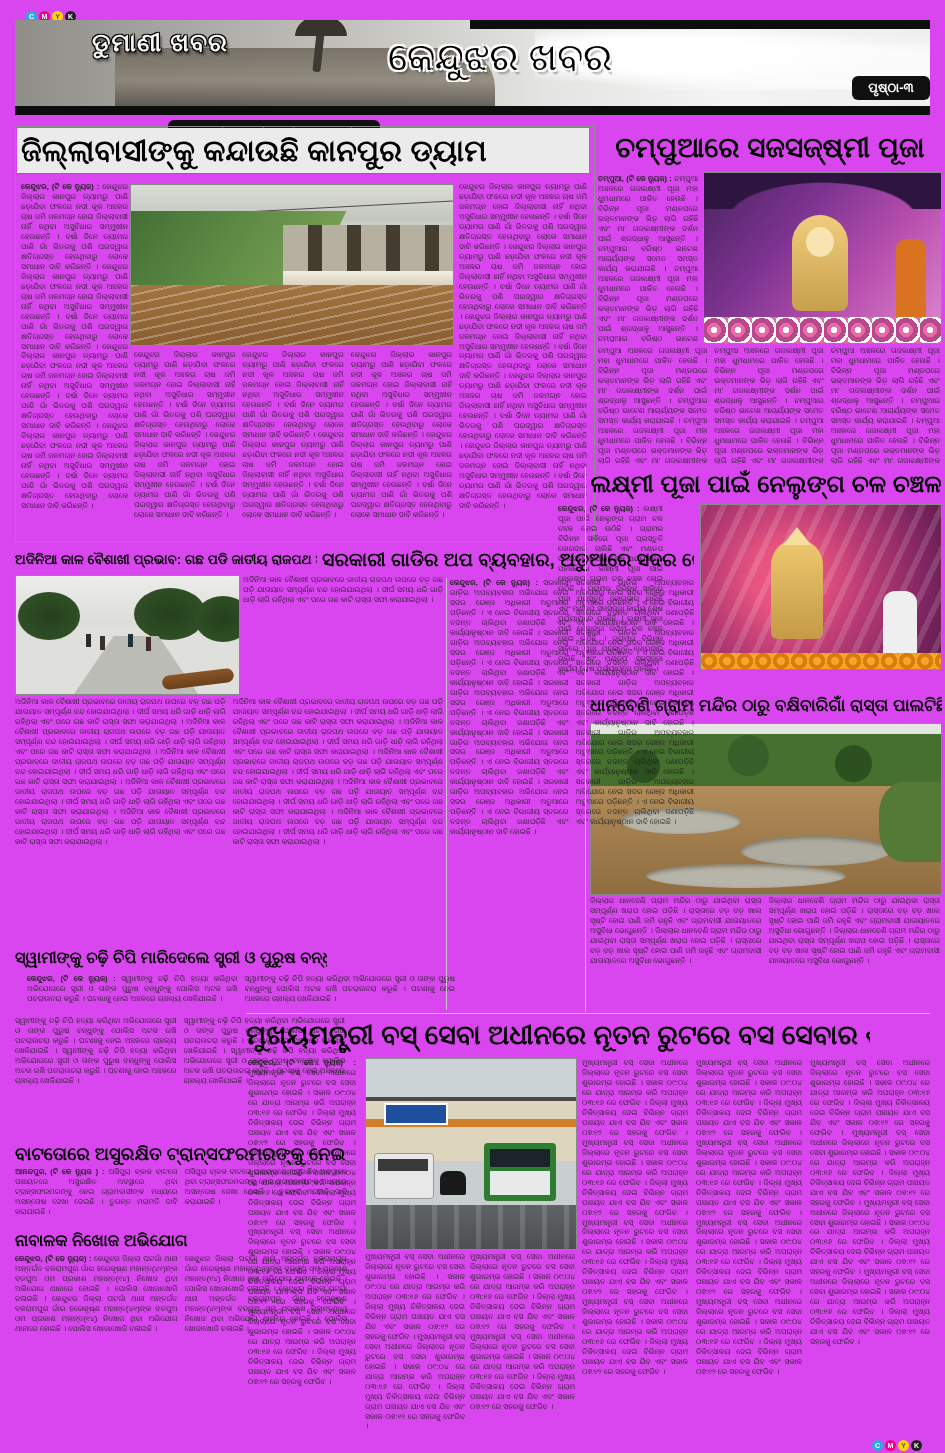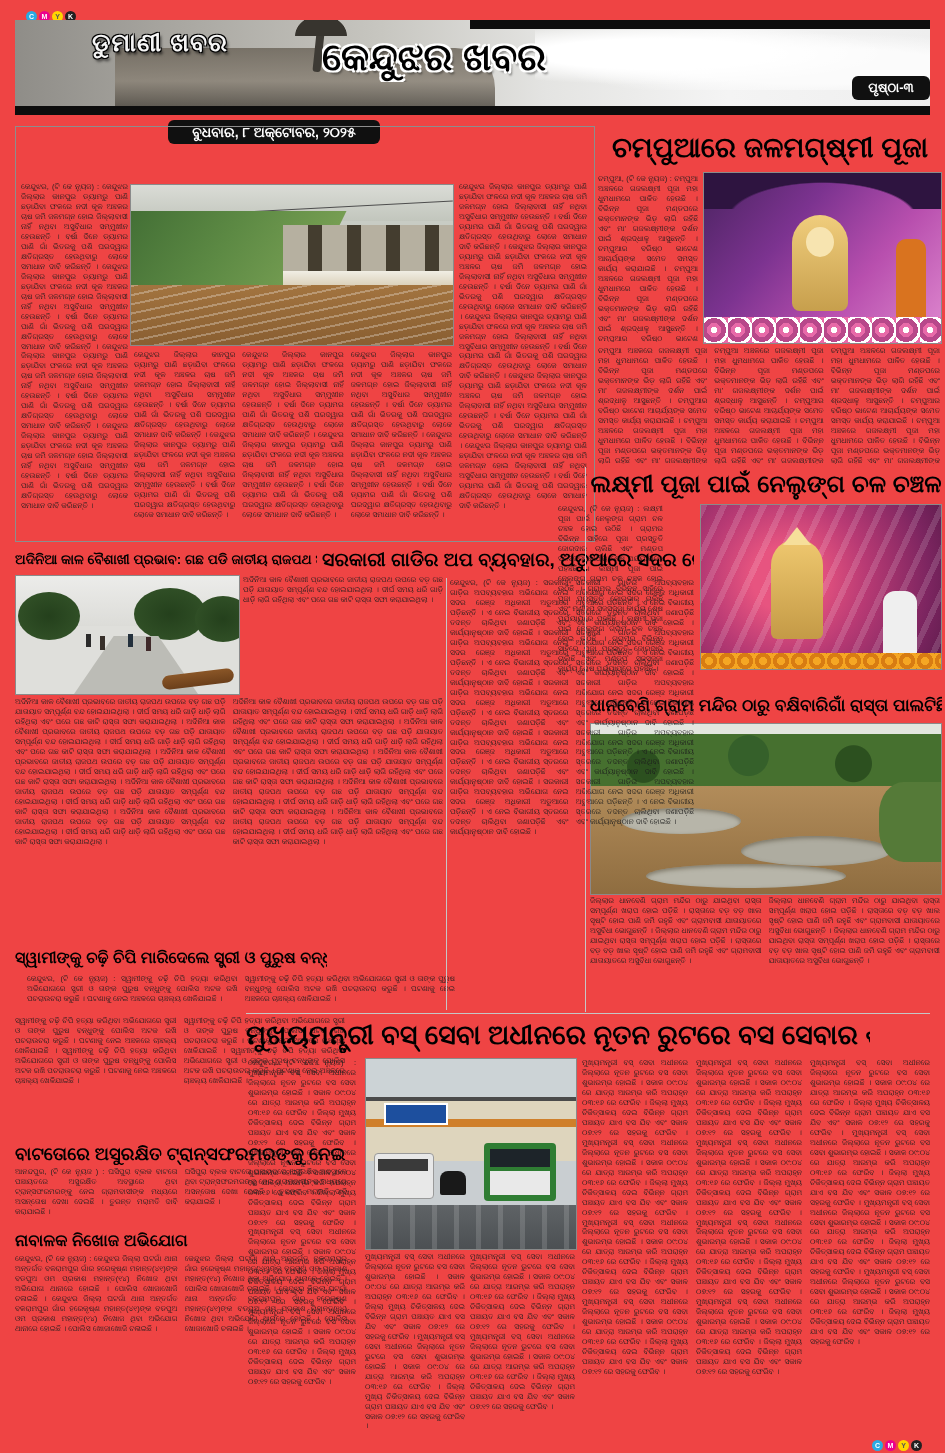--- a/index.html
+++ b/index.html
@@ -1,20 +1,20 @@
 <!DOCTYPE html>
 <html><head>
 <meta charset="utf-8">
 <style>
   html,body{margin:0;padding:0;background:#ffffff;}
-  .page{position:relative;width:945px;height:1453px;background:#ef4444;overflow:hidden;
+  .page{position:relative;width:945px;height:1453px;background:#d946ef;overflow:hidden;
         font-family:"Liberation Sans","DejaVu Sans",sans-serif;color:#111;}
   .abs{position:absolute;}
   .bodycol{font-size:7.5px;line-height:1.33;text-align:justify;color:#1d1d1d;overflow:hidden;word-break:break-word;}
-  .bodycol b{font-weight:normal;}
+  .bodycol b{font-weight:bold;}
   .bodycol b::after{content:" ";}
   .cols{display:flex;gap:7px;}
   .cols .bodycol{flex:1;height:100%;}
   .hl{font-weight:bold;color:#000;white-space:nowrap;overflow:hidden;}
   .hl-center{text-align:center;}
   .photo{overflow:hidden;border:1px solid #8a8a8a;}
   .mark{width:11px;height:11px;border-radius:50%;display:inline-block;color:#fff;font-size:7px;font-weight:bold;
         text-align:center;line-height:11px;margin-right:2px;}
   .blackbox{background:#101010;color:#fff;border-radius:6px;font-weight:bold;text-align:center;}
   .rule{background:#c6c6c6;}
@@ -34,28 +34,29 @@
     <div class="abs" style="left:300px;top:2px;width:8px;height:50px;background:#3d3a34;border-radius:3px;transform:rotate(6deg);"></div>
     <div class="abs" style="left:276px;top:-8px;width:60px;height:24px;background:radial-gradient(ellipse at 50% 100%,#37342e 0 60%,transparent 62%);"></div>
     <div class="abs" style="left:520px;top:10px;width:400px;height:60px;background:radial-gradient(ellipse at 30% 40%,#ffffff 0 30%,transparent 60%),radial-gradient(ellipse at 70% 60%,#fbfbfb 0 35%,transparent 65%);"></div>
   </div>
   <div class="abs" style="left:470px;top:20px;width:460px;height:9px;background:#0d0d0d;"></div>
   <div class="abs" style="left:15px;top:106px;width:915px;height:9px;background:#0d0d0d;"></div>
 
   <div class="abs" style="left:92px;top:28px;font-size:25px;font-weight:bold;color:#f5f5f5;letter-spacing:1px;
               text-shadow:1px 1px 0 #000,-1px -1px 0 #000,1px -1px 0 #000,-1px 1px 0 #000,2px 3px 3px rgba(0,0,0,.7);white-space:nowrap;">ଡୁମାଣୀ ଖବର</div>
 
-  <div class="abs" style="left:322px;top:36px;width:290px;height:46px;font-size:38px;font-weight:bold;color:#000;text-align:left;white-space:nowrap;overflow:hidden;
+  <div class="abs" style="left:322px;top:36px;width:290px;height:46px;font-size:38px;font-weight:normal;color:#000;text-align:right;white-space:nowrap;overflow:hidden;
               text-shadow:2px 2px 0 #ffffff,-2px -2px 0 #ffffff,2px -2px 0 #ffffff,-2px 2px 0 #ffffff,3px 4px 2px rgba(0,0,0,.35);">କେନ୍ଦୁଝର ଖବର</div>
 
   <div class="abs blackbox" style="left:168px;top:80px;width:212px;height:24px;line-height:24px;font-size:14px;white-space:nowrap;overflow:hidden;margin-top:40px;">ବୁଧବାର, ୮ ଅକ୍ଟୋବର, ୨୦୨୫</div>
 
   <div class="abs blackbox" style="left:852px;top:76px;width:78px;height:24px;line-height:24px;font-size:13px;">ପୃଷ୍ଠା-୩</div>
 
   <div class="abs" style="left:15px;top:126px;width:578px;height:414px;border:1px solid #8d8d8d;"></div>
+  <div class="abs hl" style="left:17px;top:128px;width:572px;height:46px;line-height:46px;font-size:30px;background:#ebebeb;border-bottom:1px solid #777;padding-left:4px;box-sizing:border-box;">ଜିଲ୍ଲାବାସୀଙ୍କୁ କନ୍ଦାଉଛି କାନପୁର ଡ୍ୟାମ</div>
 
   <div class="abs photo" style="left:130px;top:184px;width:322px;height:160px;background:#c8ccc4;">
     <div class="abs" style="left:0;top:0;width:100%;height:36px;background:linear-gradient(#dadcd6,#c2c6bd);"></div>
     <div class="abs" style="left:0;top:24px;width:100%;height:1px;background:#4d4d4d;transform:rotate(-3deg);"></div>
     <div class="abs" style="left:-40px;top:26px;width:235px;height:84px;background:linear-gradient(100deg,#3f6b33,#5d8a44 55%,#79a054);transform:skewX(-26deg);"></div>
     <div class="abs" style="left:152px;top:40px;width:170px;height:48px;background:repeating-linear-gradient(90deg,#b6b0a0 0 25px,#443d2f 25px 39px);"></div>
     <div class="abs" style="left:152px;top:86px;width:170px;height:16px;background:linear-gradient(#f1eee4,#d9ceb6);"></div>
     <div class="abs" style="left:0;top:100px;width:100%;height:60px;background:linear-gradient(#a3743f,#895e31);"></div>
     <div class="abs" style="left:0;top:100px;width:100%;height:60px;background:repeating-linear-gradient(168deg,rgba(255,255,255,.28) 0 2px,rgba(255,255,255,0) 2px 9px);"></div>
   </div>
@@ -65,21 +66,21 @@
   </div>
   <div class="abs bodycol" style="left:459px;top:182px;width:128px;height:352px;">
     <span>କେନ୍ଦୁଝର ଜିଲ୍ଲାର କାନପୁର ଡ୍ୟାମରୁ ପାଣି ଛଡ଼ାଯିବା ଫଳରେ ନଦୀ କୂଳ ଅଞ୍ଚଳର ଚାଷ ଜମି ଜଳମଗ୍ନ ହୋଇ ଜିଲ୍ଲାବାସୀ ନାହିଁ ନଥିବା ଅସୁବିଧାର ସମ୍ମୁଖୀନ ହେଉଛନ୍ତି । ବର୍ଷା ଦିନେ ଡ୍ୟାମର ପାଣି ଗାଁ ଭିତରକୁ ପଶି ଘରଦ୍ୱାର କ୍ଷତିଗ୍ରସ୍ତ ହେଉଥିବାରୁ ଲୋକେ ସମାଧାନ ଦାବି କରିଛନ୍ତି । କେନ୍ଦୁଝର ଜିଲ୍ଲାର କାନପୁର ଡ୍ୟାମରୁ ପାଣି ଛଡ଼ାଯିବା ଫଳରେ ନଦୀ କୂଳ ଅଞ୍ଚଳର ଚାଷ ଜମି ଜଳମଗ୍ନ ହୋଇ ଜିଲ୍ଲାବାସୀ ନାହିଁ ନଥିବା ଅସୁବିଧାର ସମ୍ମୁଖୀନ ହେଉଛନ୍ତି । ବର୍ଷା ଦିନେ ଡ୍ୟାମର ପାଣି ଗାଁ ଭିତରକୁ ପଶି ଘରଦ୍ୱାର କ୍ଷତିଗ୍ରସ୍ତ ହେଉଥିବାରୁ ଲୋକେ ସମାଧାନ ଦାବି କରିଛନ୍ତି । କେନ୍ଦୁଝର ଜିଲ୍ଲାର କାନପୁର ଡ୍ୟାମରୁ ପାଣି ଛଡ଼ାଯିବା ଫଳରେ ନଦୀ କୂଳ ଅଞ୍ଚଳର ଚାଷ ଜମି ଜଳମଗ୍ନ ହୋଇ ଜିଲ୍ଲାବାସୀ ନାହିଁ ନଥିବା ଅସୁବିଧାର ସମ୍ମୁଖୀନ ହେଉଛନ୍ତି । ବର୍ଷା ଦିନେ ଡ୍ୟାମର ପାଣି ଗାଁ ଭିତରକୁ ପଶି ଘରଦ୍ୱାର କ୍ଷତିଗ୍ରସ୍ତ ହେଉଥିବାରୁ ଲୋକେ ସମାଧାନ ଦାବି କରିଛନ୍ତି । କେନ୍ଦୁଝର ଜିଲ୍ଲାର କାନପୁର ଡ୍ୟାମରୁ ପାଣି ଛଡ଼ାଯିବା ଫଳରେ ନଦୀ କୂଳ ଅଞ୍ଚଳର ଚାଷ ଜମି ଜଳମଗ୍ନ ହୋଇ ଜିଲ୍ଲାବାସୀ ନାହିଁ ନଥିବା ଅସୁବିଧାର ସମ୍ମୁଖୀନ ହେଉଛନ୍ତି । ବର୍ଷା ଦିନେ ଡ୍ୟାମର ପାଣି ଗାଁ ଭିତରକୁ ପଶି ଘରଦ୍ୱାର କ୍ଷତିଗ୍ରସ୍ତ ହେଉଥିବାରୁ ଲୋକେ ସମାଧାନ ଦାବି କରିଛନ୍ତି । କେନ୍ଦୁଝର ଜିଲ୍ଲାର କାନପୁର ଡ୍ୟାମରୁ ପାଣି ଛଡ଼ାଯିବା ଫଳରେ ନଦୀ କୂଳ ଅଞ୍ଚଳର ଚାଷ ଜମି ଜଳମଗ୍ନ ହୋଇ ଜିଲ୍ଲାବାସୀ ନାହିଁ ନଥିବା ଅସୁବିଧାର ସମ୍ମୁଖୀନ ହେଉଛନ୍ତି । ବର୍ଷା ଦିନେ ଡ୍ୟାମର ପାଣି ଗାଁ ଭିତରକୁ ପଶି ଘରଦ୍ୱାର କ୍ଷତିଗ୍ରସ୍ତ ହେଉଥିବାରୁ ଲୋକେ ସମାଧାନ ଦାବି କରିଛନ୍ତି ।</span>
   </div>
   <div class="abs cols" style="left:134px;top:350px;width:318px;height:186px;">
     <div class="bodycol"><span>କେନ୍ଦୁଝର ଜିଲ୍ଲାର କାନପୁର ଡ୍ୟାମରୁ ପାଣି ଛଡ଼ାଯିବା ଫଳରେ ନଦୀ କୂଳ ଅଞ୍ଚଳର ଚାଷ ଜମି ଜଳମଗ୍ନ ହୋଇ ଜିଲ୍ଲାବାସୀ ନାହିଁ ନଥିବା ଅସୁବିଧାର ସମ୍ମୁଖୀନ ହେଉଛନ୍ତି । ବର୍ଷା ଦିନେ ଡ୍ୟାମର ପାଣି ଗାଁ ଭିତରକୁ ପଶି ଘରଦ୍ୱାର କ୍ଷତିଗ୍ରସ୍ତ ହେଉଥିବାରୁ ଲୋକେ ସମାଧାନ ଦାବି କରିଛନ୍ତି । କେନ୍ଦୁଝର ଜିଲ୍ଲାର କାନପୁର ଡ୍ୟାମରୁ ପାଣି ଛଡ଼ାଯିବା ଫଳରେ ନଦୀ କୂଳ ଅଞ୍ଚଳର ଚାଷ ଜମି ଜଳମଗ୍ନ ହୋଇ ଜିଲ୍ଲାବାସୀ ନାହିଁ ନଥିବା ଅସୁବିଧାର ସମ୍ମୁଖୀନ ହେଉଛନ୍ତି । ବର୍ଷା ଦିନେ ଡ୍ୟାମର ପାଣି ଗାଁ ଭିତରକୁ ପଶି ଘରଦ୍ୱାର କ୍ଷତିଗ୍ରସ୍ତ ହେଉଥିବାରୁ ଲୋକେ ସମାଧାନ ଦାବି କରିଛନ୍ତି ।</span></div>
     <div class="bodycol"><span>କେନ୍ଦୁଝର ଜିଲ୍ଲାର କାନପୁର ଡ୍ୟାମରୁ ପାଣି ଛଡ଼ାଯିବା ଫଳରେ ନଦୀ କୂଳ ଅଞ୍ଚଳର ଚାଷ ଜମି ଜଳମଗ୍ନ ହୋଇ ଜିଲ୍ଲାବାସୀ ନାହିଁ ନଥିବା ଅସୁବିଧାର ସମ୍ମୁଖୀନ ହେଉଛନ୍ତି । ବର୍ଷା ଦିନେ ଡ୍ୟାମର ପାଣି ଗାଁ ଭିତରକୁ ପଶି ଘରଦ୍ୱାର କ୍ଷତିଗ୍ରସ୍ତ ହେଉଥିବାରୁ ଲୋକେ ସମାଧାନ ଦାବି କରିଛନ୍ତି । କେନ୍ଦୁଝର ଜିଲ୍ଲାର କାନପୁର ଡ୍ୟାମରୁ ପାଣି ଛଡ଼ାଯିବା ଫଳରେ ନଦୀ କୂଳ ଅଞ୍ଚଳର ଚାଷ ଜମି ଜଳମଗ୍ନ ହୋଇ ଜିଲ୍ଲାବାସୀ ନାହିଁ ନଥିବା ଅସୁବିଧାର ସମ୍ମୁଖୀନ ହେଉଛନ୍ତି । ବର୍ଷା ଦିନେ ଡ୍ୟାମର ପାଣି ଗାଁ ଭିତରକୁ ପଶି ଘରଦ୍ୱାର କ୍ଷତିଗ୍ରସ୍ତ ହେଉଥିବାରୁ ଲୋକେ ସମାଧାନ ଦାବି କରିଛନ୍ତି ।</span></div>
     <div class="bodycol"><span>କେନ୍ଦୁଝର ଜିଲ୍ଲାର କାନପୁର ଡ୍ୟାମରୁ ପାଣି ଛଡ଼ାଯିବା ଫଳରେ ନଦୀ କୂଳ ଅଞ୍ଚଳର ଚାଷ ଜମି ଜଳମଗ୍ନ ହୋଇ ଜିଲ୍ଲାବାସୀ ନାହିଁ ନଥିବା ଅସୁବିଧାର ସମ୍ମୁଖୀନ ହେଉଛନ୍ତି । ବର୍ଷା ଦିନେ ଡ୍ୟାମର ପାଣି ଗାଁ ଭିତରକୁ ପଶି ଘରଦ୍ୱାର କ୍ଷତିଗ୍ରସ୍ତ ହେଉଥିବାରୁ ଲୋକେ ସମାଧାନ ଦାବି କରିଛନ୍ତି । କେନ୍ଦୁଝର ଜିଲ୍ଲାର କାନପୁର ଡ୍ୟାମରୁ ପାଣି ଛଡ଼ାଯିବା ଫଳରେ ନଦୀ କୂଳ ଅଞ୍ଚଳର ଚାଷ ଜମି ଜଳମଗ୍ନ ହୋଇ ଜିଲ୍ଲାବାସୀ ନାହିଁ ନଥିବା ଅସୁବିଧାର ସମ୍ମୁଖୀନ ହେଉଛନ୍ତି । ବର୍ଷା ଦିନେ ଡ୍ୟାମର ପାଣି ଗାଁ ଭିତରକୁ ପଶି ଘରଦ୍ୱାର କ୍ଷତିଗ୍ରସ୍ତ ହେଉଥିବାରୁ ଲୋକେ ସମାଧାନ ଦାବି କରିଛନ୍ତି ।</span></div>
   </div>
 
-  <div class="abs hl hl-center" style="left:598px;top:128px;width:344px;height:40px;line-height:40px;font-size:28px;">ଚମ୍ପୁଆରେ ଜଳମଗ୍ଷ୍ମୀ ପୂଜା</div>
+  <div class="abs hl hl-center" style="left:598px;top:128px;width:344px;height:40px;line-height:40px;font-size:28px;">ଚମ୍ପୁଆରେ ସଜସଜ୍ଷ୍ମୀ ପୂଜା</div>
 
   <div class="abs photo" style="left:703px;top:172px;width:237px;height:170px;background:linear-gradient(130deg,#4a2360 0%,#7c3390 35%,#b84fae 65%,#e08ad0 100%);">
     <div class="abs" style="left:0;top:0;width:100%;height:36px;background:radial-gradient(ellipse at 50% 130%,transparent 55%,#2e1440 57%);"></div>
     <div class="abs" style="left:88px;top:42px;width:56px;height:96px;background:linear-gradient(#f0cd7c,#c79f4c);border-radius:28px 28px 8px 8px;"></div>
     <div class="abs" style="left:102px;top:54px;width:28px;height:30px;background:#f7e4b0;border-radius:50%;"></div>
     <div class="abs" style="left:192px;top:66px;width:30px;height:88px;background:#d9731f;border-radius:10px 10px 0 0;"></div>
     <div class="abs" style="left:0;bottom:0;width:100%;height:26px;background:repeating-radial-gradient(circle at 10px 13px,#ffffff 0 3px,#e86aa8 3px 7px,#b8488a 7px 12px);background-size:24px 26px;"></div>
   </div>
 
   <div class="abs bodycol" style="left:598px;top:174px;width:100px;height:168px;">

